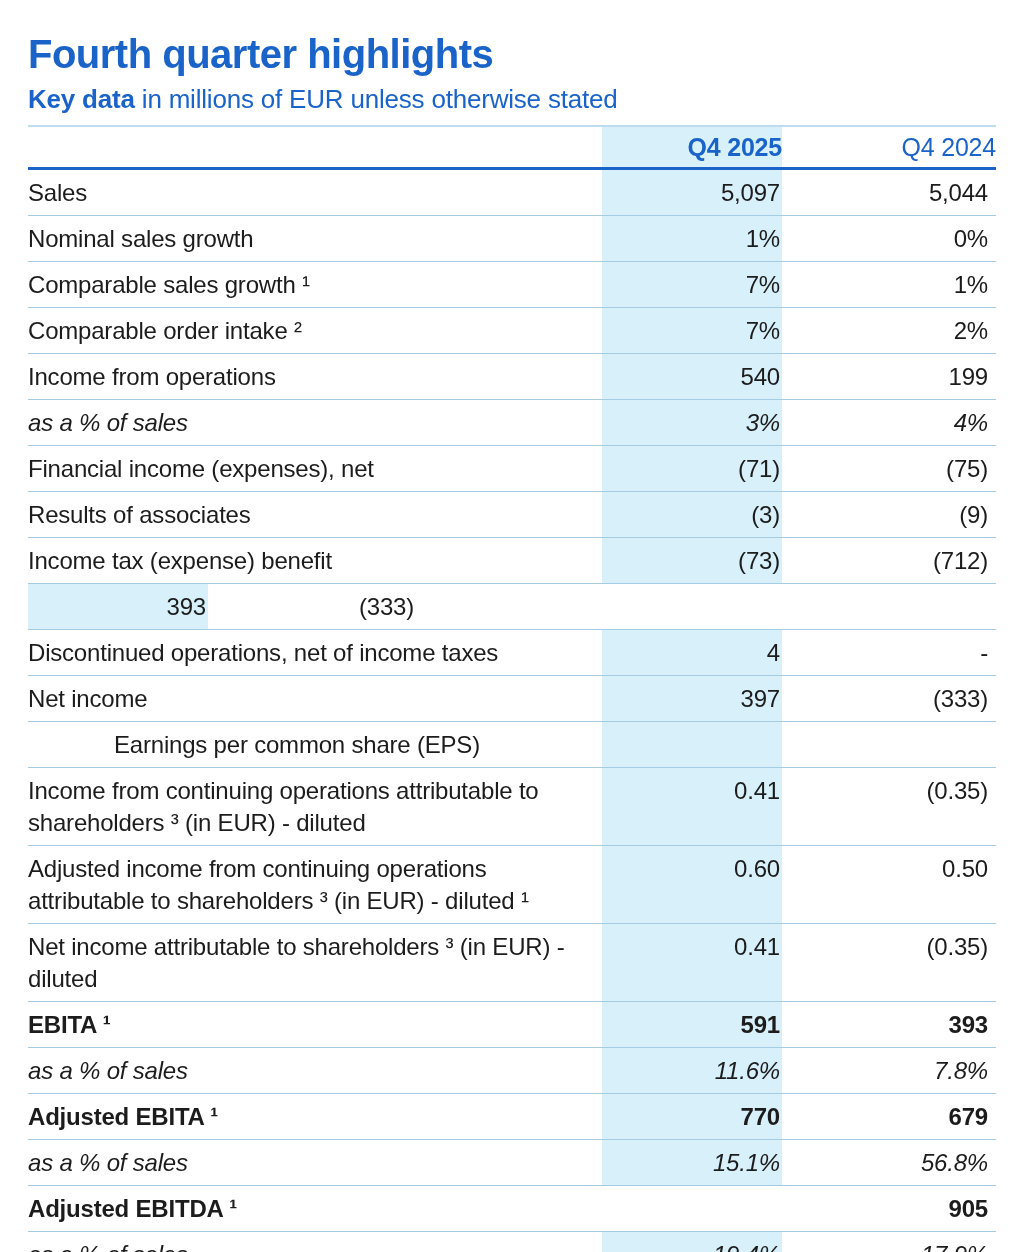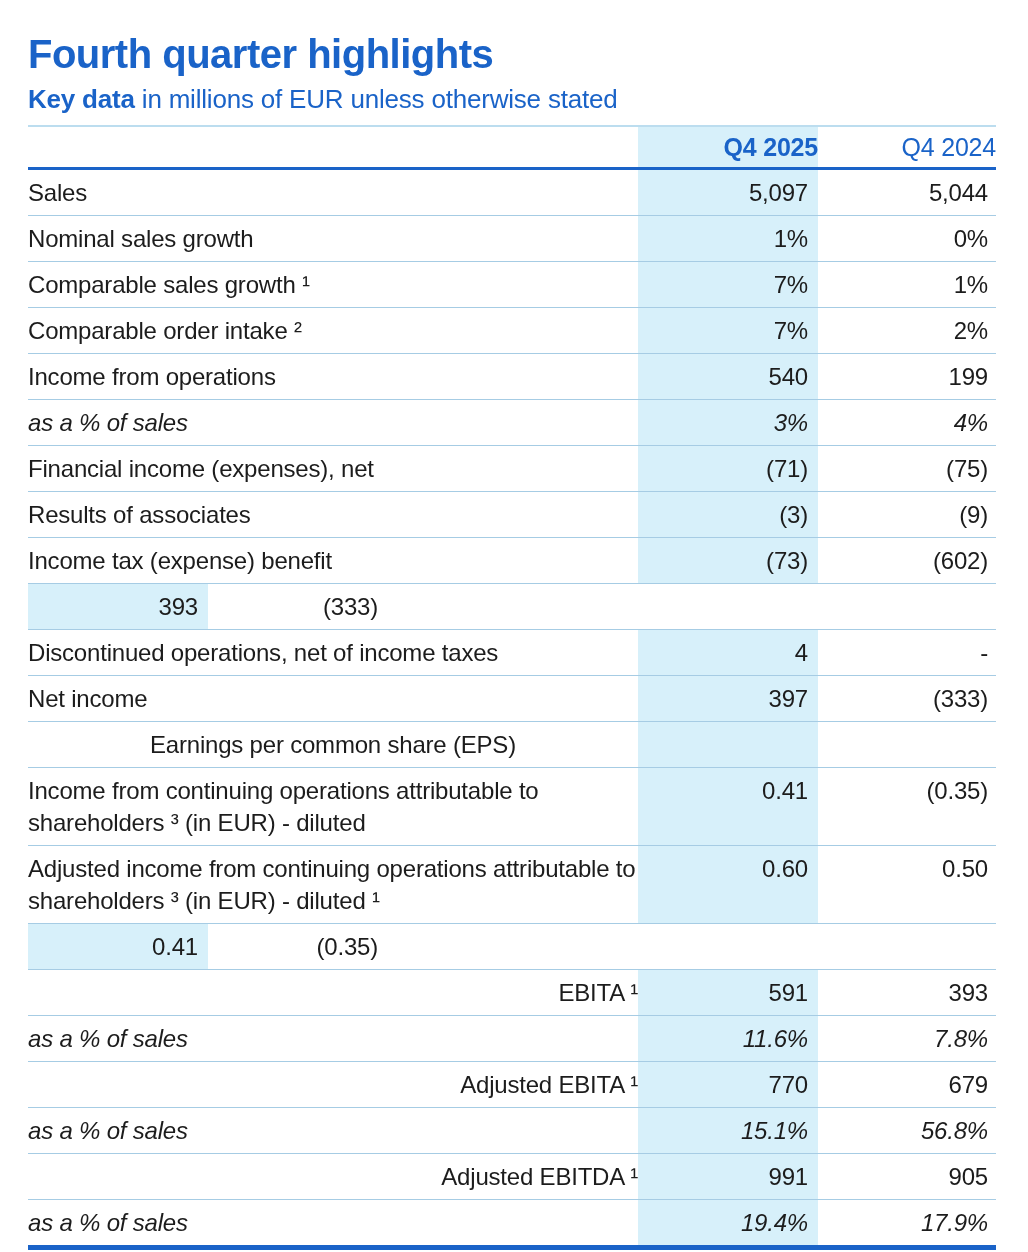--- a/index.html
+++ b/index.html
@@ -22,33 +22,33 @@
   .title{
     font-size:40px;font-weight:700;color:var(--accent);
     margin:20px 0 8px 0;letter-spacing:-0.5px;line-height:1.1;
   }
   .subtitle{
     font-size:26px;color:var(--accent);
     margin:0 0 10px 0;letter-spacing:-0.2px;
   }
   .subtitle .b{font-weight:700;}
   .kd-table{border-bottom:5px solid var(--accent);}
-  .row{display:flex;align-items:stretch;}
+  .row{display:flex;align-items:stretch;gap:36px;}
   .thead{border-top:2px solid var(--topline);border-bottom:3px solid var(--accent);}
   .thead .cell{padding:5px 0;font-size:25px;color:var(--accent);line-height:30px;}
   .thead .c2025{font-weight:700;}
   .cell{padding:6.5px 0;font-size:24px;line-height:32px;letter-spacing:-0.2px;}
   .lab{flex:1 1 auto;min-width:0;}
-  .val{width:180px;flex:0 0 180px;text-align:right;padding-right:10px;}
+  .val{width:180px;flex:0 0 180px;text-align:right;padding-right:2px;}
   .v24{width:178px;flex:0 0 178px;text-align:right;padding-right:8px;}
   .hl{background:var(--hl);}
   #rows .row{border-top:1.5px solid var(--divider);}
   #rows .row:first-child{border-top:none;}
   .row-italic .cell{font-style:italic;}
-  .row-bold .cell{font-weight:400;text-align:right;}
+  .row-bold .cell{font-weight:700;}
   .row-section .lab{font-weight:400;text-align:center;}
 </style>
 </head>
 <body>
 
 <div class="page">
   <h1 class="title">Fourth quarter highlights</h1>
   <div class="subtitle"><span class="b">Key data</span><span> in millions of EUR unless otherwise stated</span></div>
 
   <div class="kd-table">
@@ -94,21 +94,21 @@
     <div class="cell v24">(75)</div>
   </div>
         <div class="row">
     <div class="cell lab">Results of associates</div>
     <div class="cell val hl">(3)</div>
     <div class="cell v24">(9)</div>
   </div>
         <div class="row">
     <div class="cell lab">Income tax (expense) benefit</div>
     <div class="cell val hl">(73)</div>
-    <div class="cell v24">(602)</div>
+    <div class="cell v24">(712)</div>
   </div>
         <div class="row">
     <div class="cell val hl">393</div>
     <div class="cell v24">(333)</div>
   </div>
         <div class="row">
     <div class="cell lab">Discontinued operations, net of income taxes</div>
     <div class="cell val hl">4</div>
     <div class="cell v24">-</div>
   </div>
@@ -126,20 +126,21 @@
     <div class="cell lab">Income from continuing operations attributable to shareholders ³ (in EUR) - diluted</div>
     <div class="cell val hl">0.41</div>
     <div class="cell v24">(0.35)</div>
   </div>
         <div class="row">
     <div class="cell lab">Adjusted income from continuing operations attributable to shareholders ³ (in EUR) - diluted ¹</div>
     <div class="cell val hl">0.60</div>
     <div class="cell v24">0.50</div>
   </div>
         <div class="row">
+    <div class="cell lab">Net income attributable to shareholders ³ (in EUR) - diluted</div>
     <div class="cell val hl">0.41</div>
     <div class="cell v24">(0.35)</div>
   </div>
         <div class="row row-bold">
     <div class="cell lab">EBITA ¹</div>
     <div class="cell val hl">591</div>
     <div class="cell v24">393</div>
   </div>
         <div class="row row-italic">
     <div class="cell lab">as a % of sales</div>
@@ -151,21 +152,20 @@
     <div class="cell val hl">770</div>
     <div class="cell v24">679</div>
   </div>
         <div class="row row-italic">
     <div class="cell lab">as a % of sales</div>
     <div class="cell val hl">15.1%</div>
     <div class="cell v24">56.8%</div>
   </div>
         <div class="row row-bold">
     <div class="cell lab">Adjusted EBITDA ¹</div>
-    <div class="cell val hl">991</div>
     <div class="cell v24">905</div>
   </div>
         <div class="row row-italic">
     <div class="cell lab">as a % of sales</div>
     <div class="cell val hl">19.4%</div>
     <div class="cell v24">17.9%</div>
   </div>
       </div>
   </div>
 </div>

